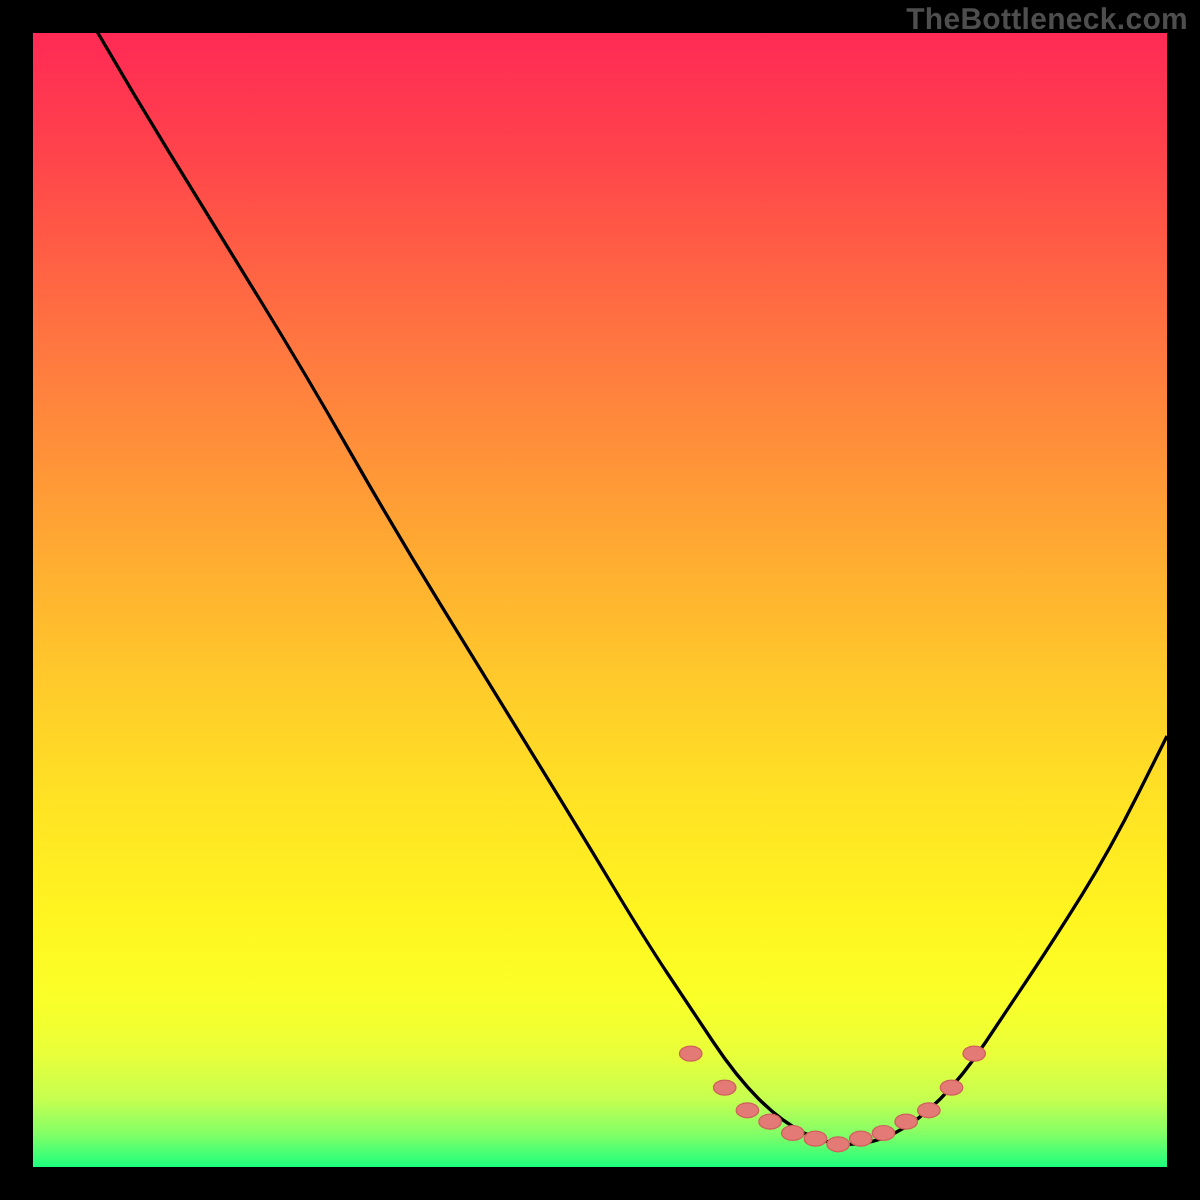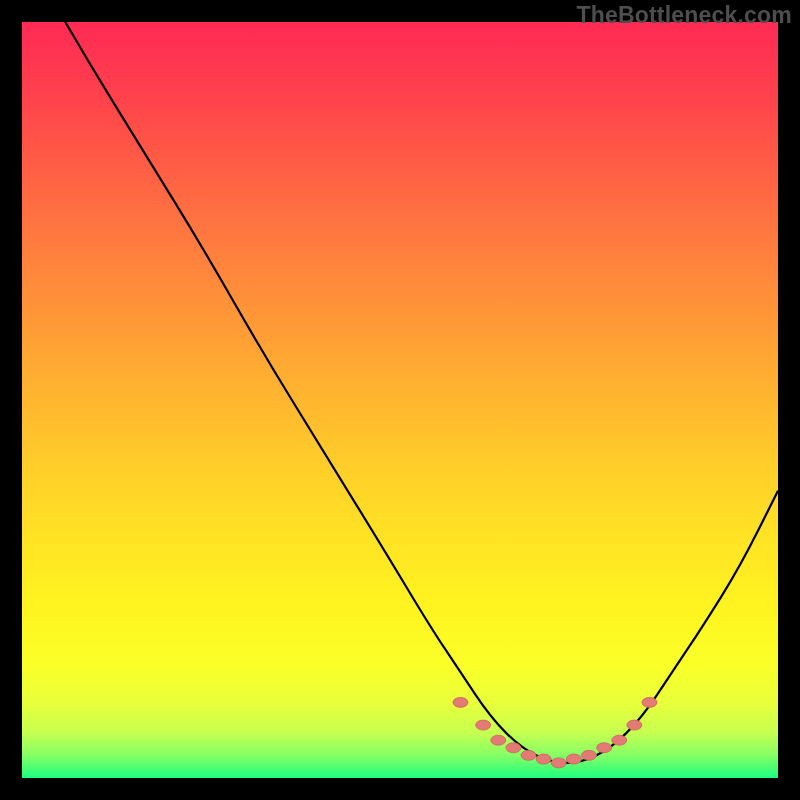--- a/index.html
+++ b/index.html
@@ -40,21 +40,21 @@
       #c6ff50 94%,
       #85ff66 97%,
       #1dff7e 100%
     );
   }
   .watermark {
     position: absolute;
     top: 2px;
     right: 8px;
     font-family: Arial, Helvetica, sans-serif;
-    font-size: 23px;
+    font-size: 20px;
     font-weight: 600;
     color: #4e4e4e;
     letter-spacing: 0.2px;
     z-index: 10;
   }
   svg.curve {
     position: absolute;
     top: 22px;
     left: 22px;
     width: 756px;

